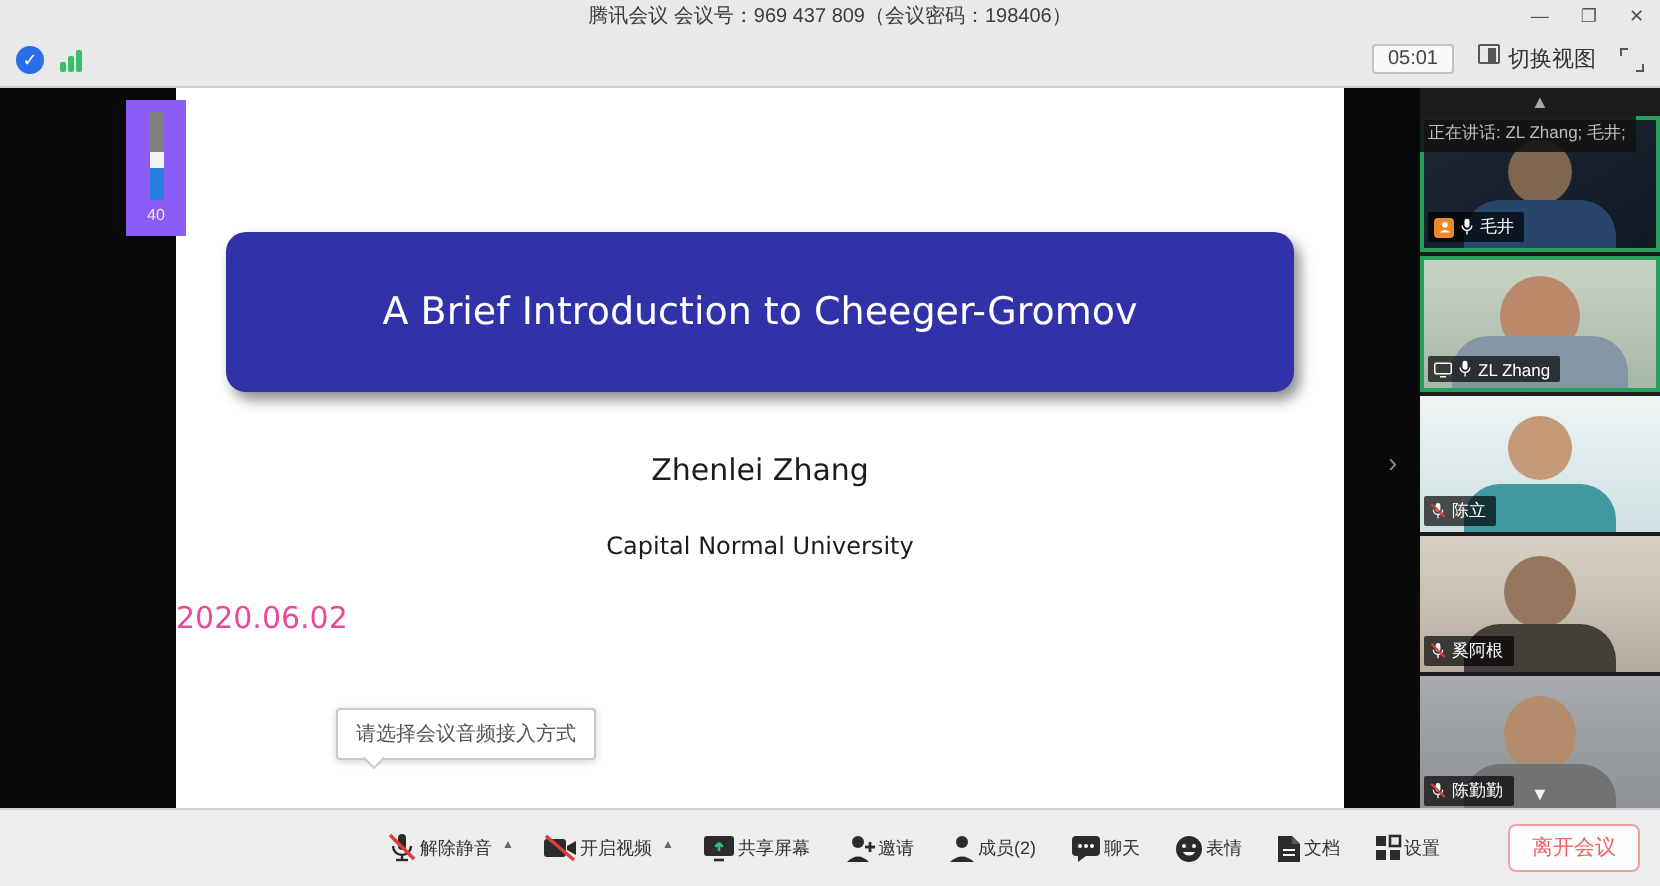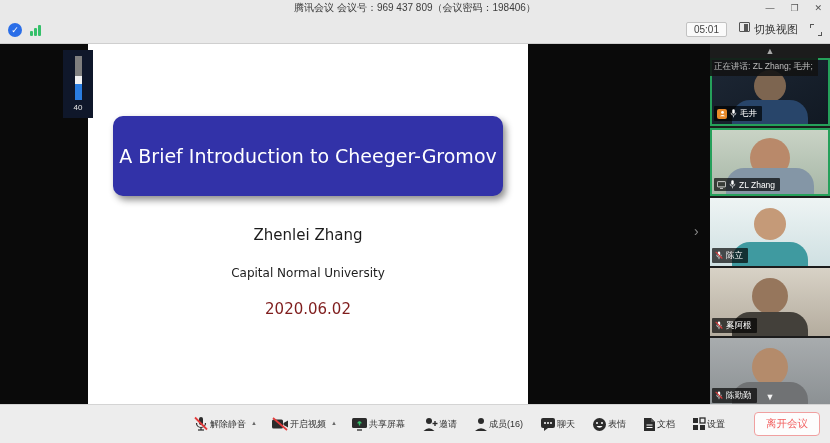--- a/index.html
+++ b/index.html
@@ -28,39 +28,39 @@
   .view-grid-icon { width:11px; height:10px; border:1px solid #555; border-radius:1px; position:relative; }
   .view-grid-icon::after { content:""; position:absolute; right:1px; top:1px; width:4px; height:7px; background:#555; }
   .fullscreen-icon { width:12px; height:12px; position:relative; }
   .fullscreen-icon::before, .fullscreen-icon::after { content:""; position:absolute; width:3px; height:3px; border:1.5px solid #555; }
   .fullscreen-icon::before { left:0; top:0; border-right:none; border-bottom:none; }
   .fullscreen-icon::after { right:0; bottom:0; border-left:none; border-top:none; }
 
   
   .main { position:absolute; top:44px; bottom:39px; left:0; right:0; display:flex; }
   .stage { flex:1; position:relative; background:#0a0a0a; overflow:hidden; }
-  .slide { position:absolute; left:88px; top:0; width:440px; bottom:0; background:#fff; }
+  .slide { position:absolute; left:88px; top:0; width:584px; bottom:0; background:#fff; }
   .slide-title-box { position:absolute; left:25px; right:25px; top:72px; height:80px; background:#3232a8;
                      border-radius:10px; box-shadow:3px 4px 7px rgba(0,0,0,0.45); color:#fff;
                      display:flex; flex-direction:column; align-items:center; justify-content:center;
                      font-size:19px; line-height:29px; font-family:"DejaVu Sans", sans-serif; }
   .slide-author { position:absolute; left:0; right:0; top:182px; text-align:center; font-size:15px; color:#1c1c1c;
                   font-family:"DejaVu Sans", sans-serif; }
   .slide-affil { position:absolute; left:0; right:0; top:222px; text-align:center; font-size:12px; color:#1c1c1c;
                  font-family:"DejaVu Sans", sans-serif; }
-  .slide-date { position:absolute; left:0; right:0; top:256px; text-align:center; font-size:15px; color:#7f1d1d;
+  .slide-date { position:absolute; left:0; right:0; top:256px; text-align:left; font-size:15px; color:#ec4899;
                 font-family:"DejaVu Sans", sans-serif; }
 
   .audio-tooltip { position:absolute; left:80px; top:310px; background:#fff; border:1px solid #c9c9c9;
                    border-radius:2px; box-shadow:0 1px 4px rgba(0,0,0,0.18); font-size:10px; color:#555;
                    padding:5px 9px; white-space:nowrap; }
   .audio-tooltip::after { content:""; position:absolute; left:14px; bottom:-4px; width:7px; height:7px; background:#fff;
                           border-right:1px solid #c9c9c9; border-bottom:1px solid #c9c9c9; transform:rotate(45deg); }
 
-  .volume-widget { position:absolute; left:63px; top:6px; width:30px; height:68px; background:#0f172a;
+  .volume-widget { position:absolute; left:63px; top:6px; width:30px; height:68px; background:#8b5cf6;
                    display:flex; flex-direction:column; align-items:center; justify-content:center; gap:3px; }
   .vol-track { width:7px; height:44px; display:flex; flex-direction:column; }
   .vol-upper { flex:0 0 20px; background:#7f7f7f; }
   .vol-handle { flex:0 0 8px; background:#f2f2f2; }
   .vol-lower { flex:1; background:#2a7de1; }
   .vol-value { color:#e8e8e8; font-size:8px; }
 
   .collapse-chevron { position:absolute; left:694px; top:180px; color:#8a8a8a; font-size:14px; line-height:14px; }
 
   
@@ -136,20 +136,21 @@
 
 <div class="main">
   <div class="stage">
     <div class="slide">
       <div class="slide-title-box">
         <span>A Brief Introduction to Cheeger-Gromov</span>
       </div>
       <div class="slide-author">Zhenlei Zhang</div>
       <div class="slide-affil">Capital Normal University</div>
       <div class="slide-date">2020.06.02</div>
+      <div class="audio-tooltip">请选择会议音频接入方式</div>
     </div>
     <div class="volume-widget">
       <div class="vol-track">
         <div class="vol-upper"></div>
         <div class="vol-handle"></div>
         <div class="vol-lower"></div>
       </div>
       <div class="vol-value">40</div>
     </div>
     <div class="collapse-chevron">›</div>
@@ -295,21 +296,21 @@
       <div class="tb-label">邀请</div>
     </div>
 
     <div class="tb-item">
       <div class="tb-icon">
         <svg width="14" height="15" viewBox="0 0 14 15">
             <circle cx="7" cy="4" r="3" fill="#2b2b2b"></circle>
             <path d="M1 14 Q7 8.5 13 14 Z" fill="#2b2b2b"></path>
           </svg>
       </div>
-      <div class="tb-label">成员(16)</div>
+      <div class="tb-label">成员(2)</div>
     </div>
 
     <div class="tb-item">
       <div class="tb-icon">
         <svg width="16" height="15" viewBox="0 0 16 15">
             <rect x="1" y="1" width="14" height="10" rx="2" fill="#2b2b2b"></rect>
             <path d="M4 11 L4 14 L8 11 Z" fill="#2b2b2b"></path>
             <circle cx="5" cy="6" r="1" fill="#fff"></circle>
             <circle cx="8" cy="6" r="1" fill="#fff"></circle>
             <circle cx="11" cy="6" r="1" fill="#fff"></circle>

